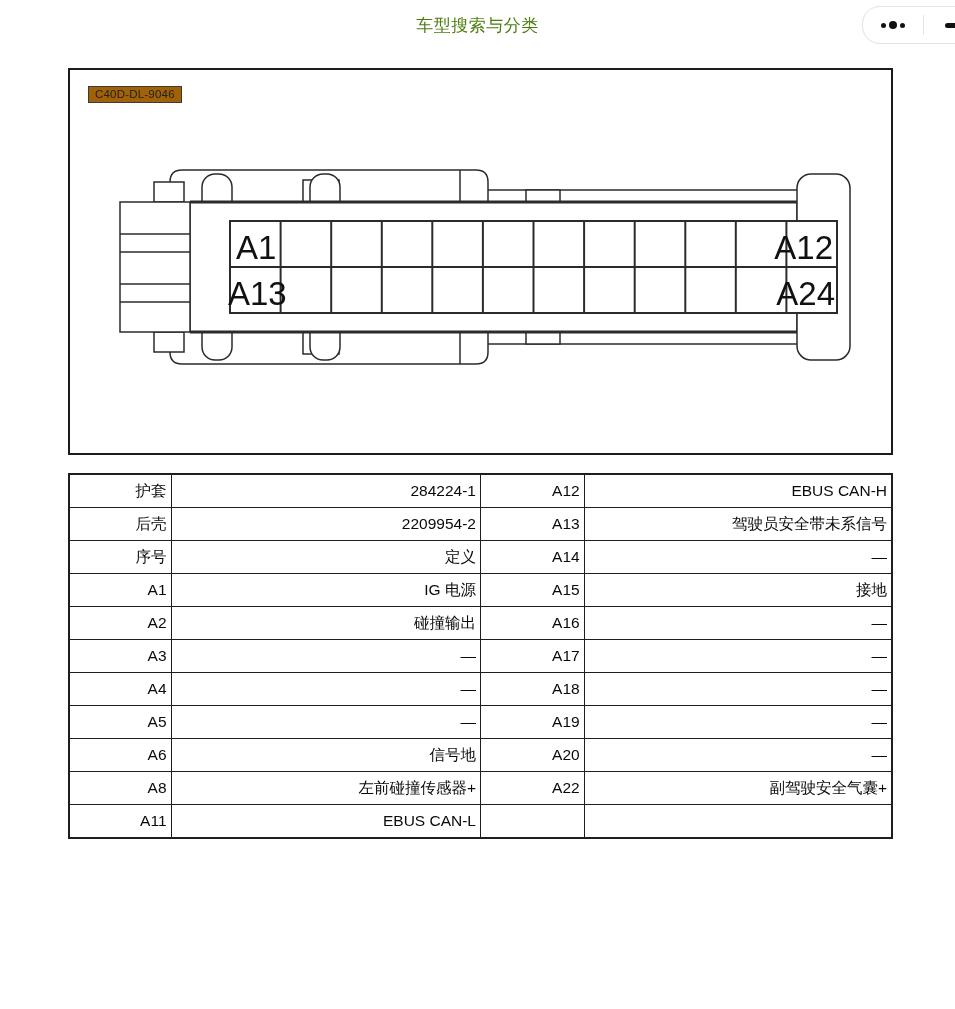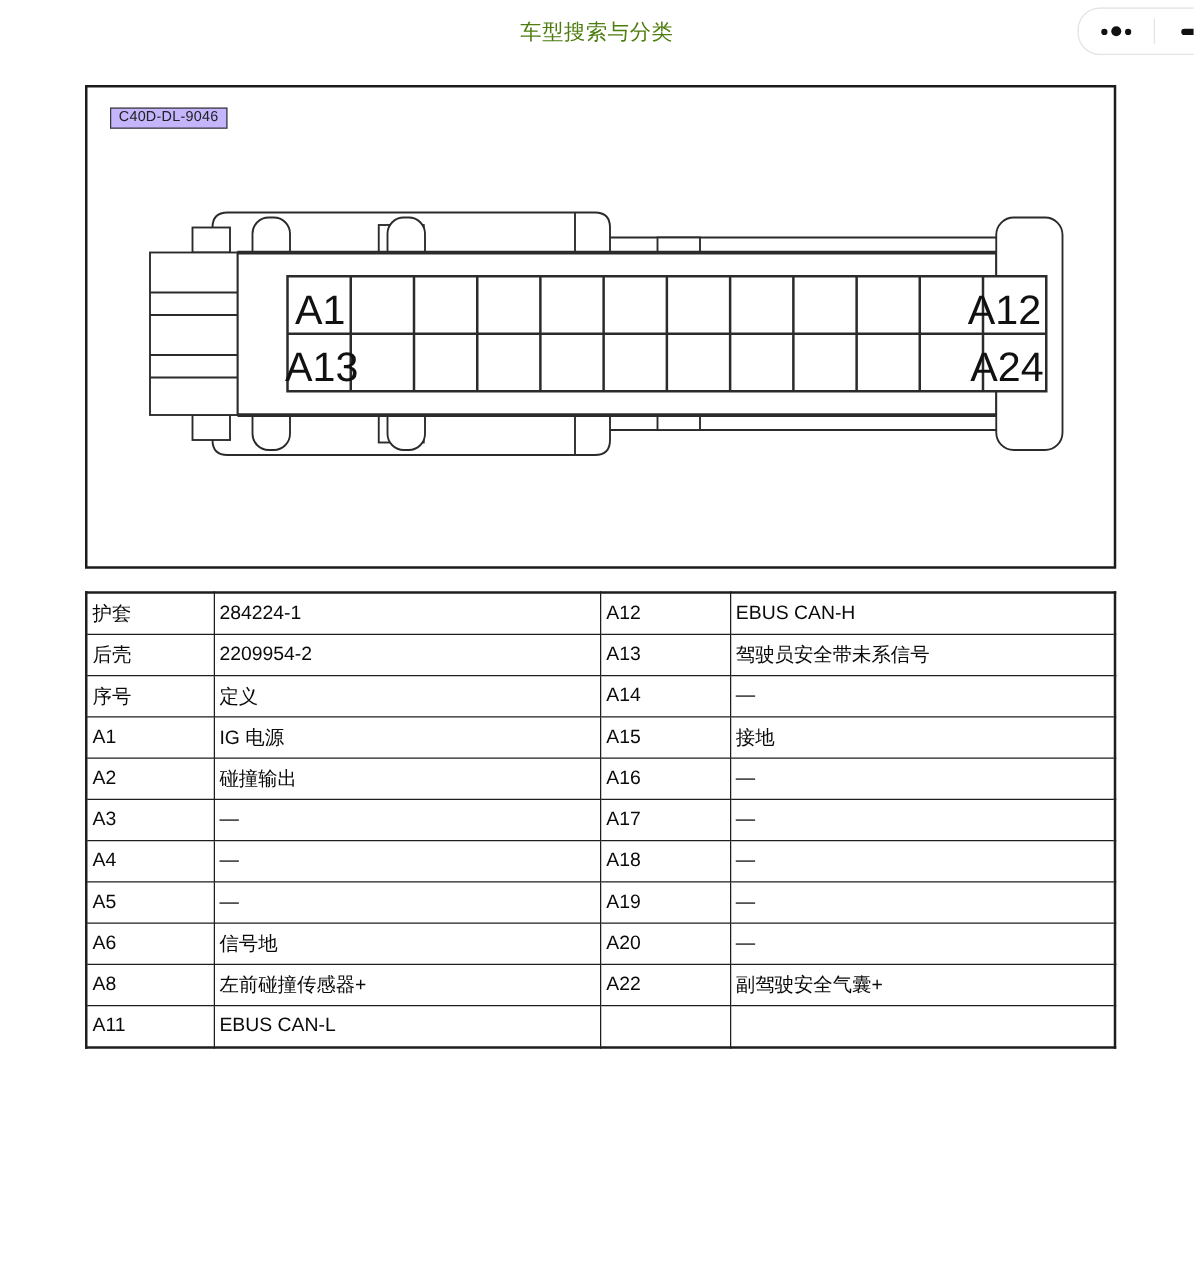--- a/index.html
+++ b/index.html
@@ -17,27 +17,27 @@
   .capsule-divider{width:1px;height:20px;background:#e4e4e4;}
   .dots{display:flex;align-items:center;gap:3px;}
   .dot-s{width:5px;height:5px;border-radius:50%;background:#111;}
   .dot-l{width:8px;height:8px;border-radius:50%;background:#111;}
   .dash{width:17px;height:5px;border-radius:3px;background:#111;}
 
   
   .diagram-panel{position:absolute;left:68px;top:68px;width:821px;height:383px;
     border:2px solid #1c1c1c;background:#fff;}
   .part-label{position:absolute;left:18px;top:16px;border:1px solid #3a3a3a;
-    padding:1px 6px 2px 6px;font-size:11.5px;color:#222;letter-spacing:.2px;background:#c4b5fd;}
+    padding:1px 6px 2px 6px;font-size:11.5px;color:#222;letter-spacing:.2px;background:#a16207;}
   .connector-svg{position:absolute;left:0;top:0;width:100%;height:100%;}
 
   
   .pin-table{position:absolute;left:68px;top:473px;width:825px;
     border-collapse:collapse;table-layout:fixed;}
-  .pin-table td{border:1.5px solid #1e1e1e;height:32px;text-align:left;
+  .pin-table td{border:1.5px solid #1e1e1e;height:32px;text-align:right;
     font-size:15.5px;color:#0a0a0a;padding:0 4px;overflow:hidden;white-space:nowrap;}
   .pin-table{border:2px solid #1e1e1e;}
   .col1{width:12.4%;} .col2{width:37.6%;} .col3{width:12.6%;} .col4{width:37.4%;}
 </style>
 </head>
 <body>
 
 <div class="page">
 
   <div class="navbar">

